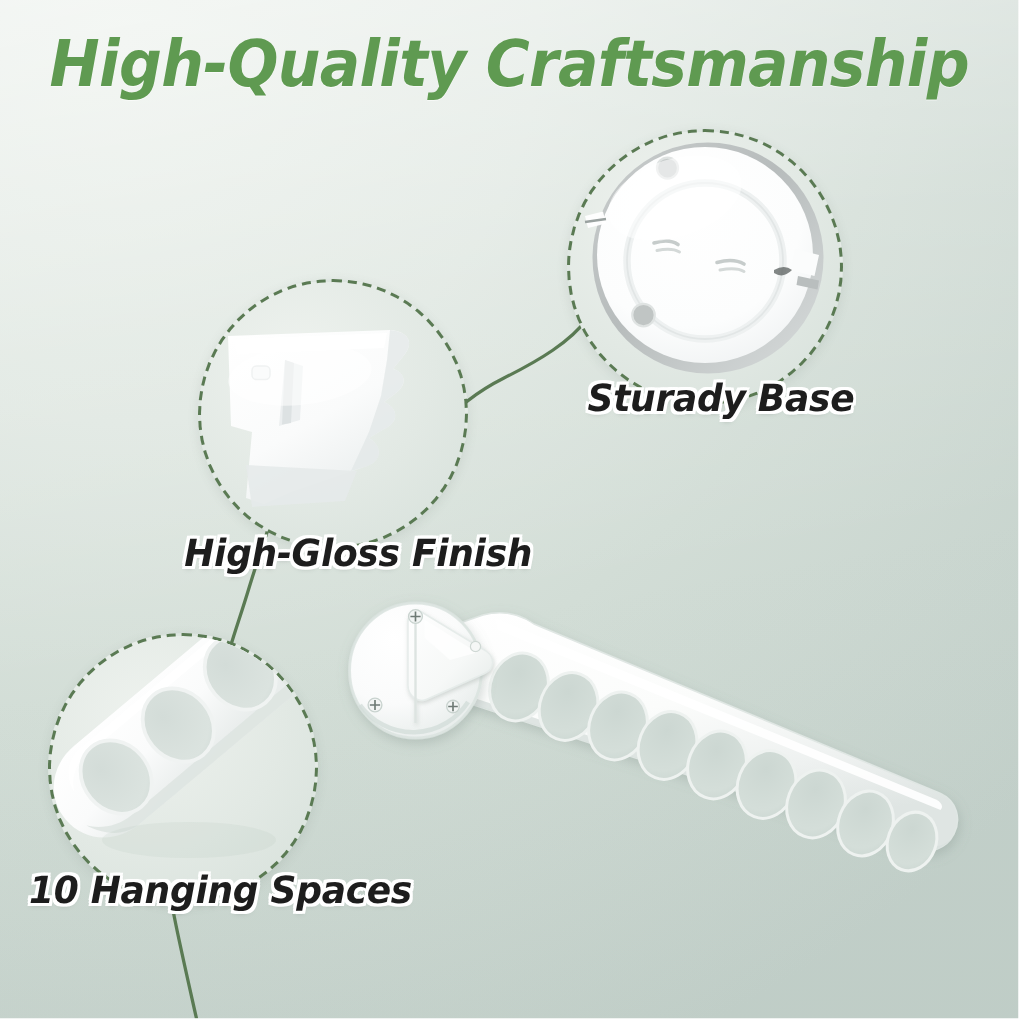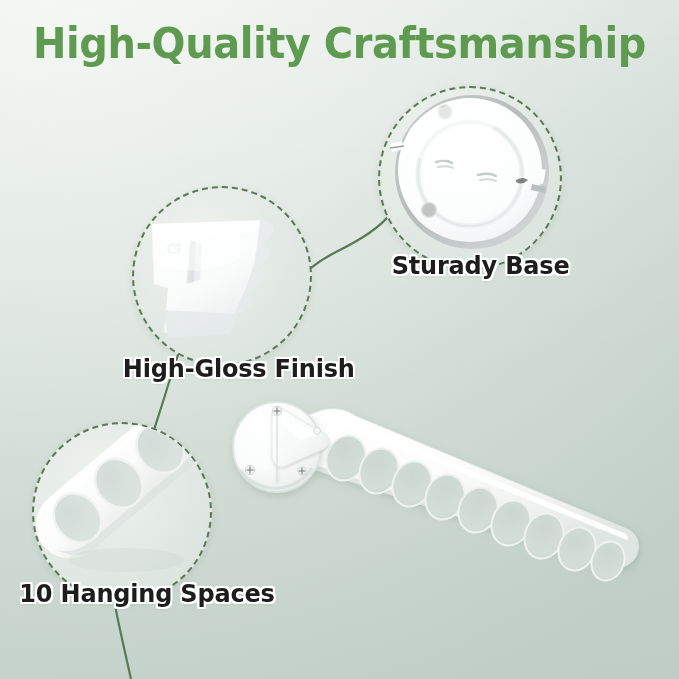--- a/index.html
+++ b/index.html
@@ -8,20 +8,21 @@
     background: #ffffff;
   }
   #stage {
     position: relative;
     width: 679px;
     height: 679px;
     overflow: hidden;
     font-family: "DejaVu Sans", "Liberation Sans", sans-serif;
     background:
       radial-gradient(120% 110% at 12% 4%, #e8eee8 0%, #dfe7e1 34%, #d2ddd6 62%, #c4d1cb 100%);
+    font-style: italic;
   }
   
   #bg-sheen {
     position: absolute;
     inset: 0;
     background: linear-gradient(170deg, rgba(255,255,255,0.55) 0%, rgba(255,255,255,0.18) 30%, rgba(255,255,255,0.0) 58%, rgba(150,170,160,0.10) 100%);
     pointer-events: none;
   }
 
   

